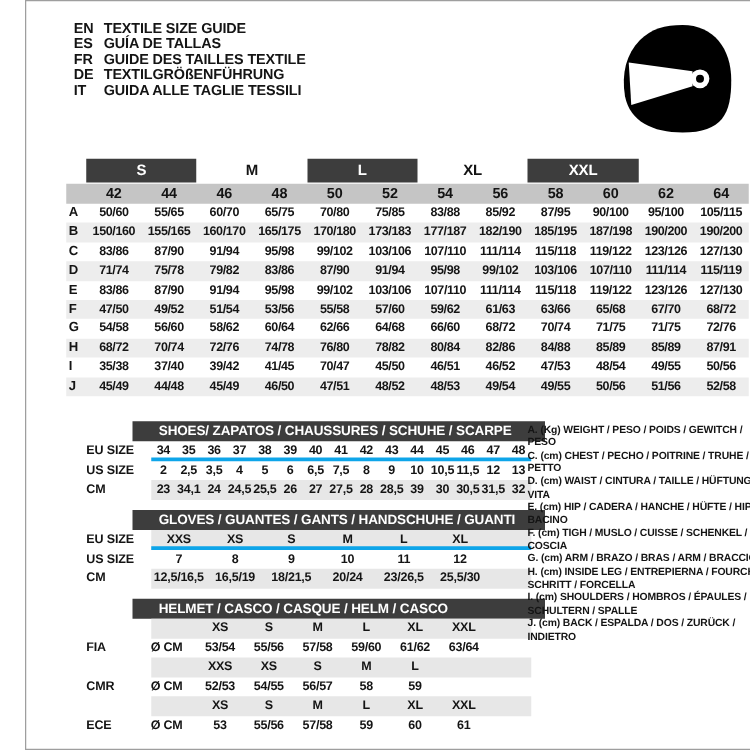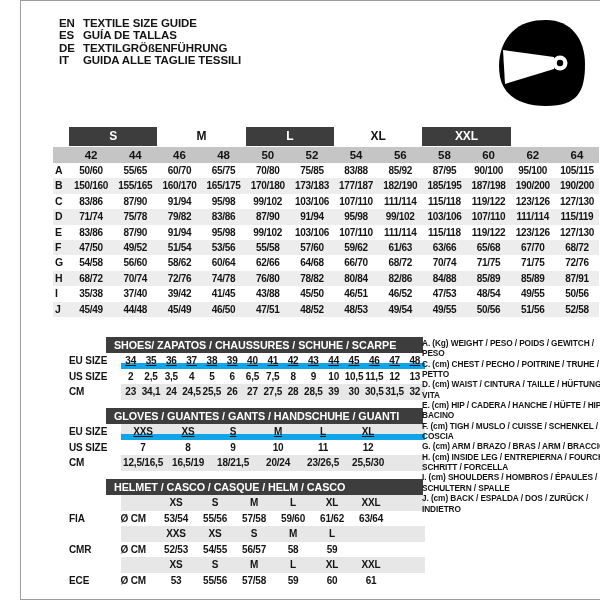--- a/index.html
+++ b/index.html
@@ -27,49 +27,53 @@
   .mt-row.alt{background:var(--row-alt,#ededed);}
   .mt-row .cell{font-size:10px;line-height:15.4px;text-align:center;font-weight:bold;letter-spacing:-0.3px;white-space:nowrap;}
   .mt-row .lbl{text-align:left;padding-left:2px;font-size:10.5px;letter-spacing:0;}
 
   
   .sub{position:absolute;left:32px;width:372px;}
   .shoes{top:336px;}
   .gloves{top:407px;}
   .helmet-tbl{top:478px;}
   .sub-title{margin-left:53px;width:309px;height:16px;background:var(--dark-bar,#3d3d3d);color:#fff;
-             font-size:10.8px;font-weight:bold;line-height:16px;padding-left:8px;white-space:nowrap;}
+             font-size:10.8px;font-weight:bold;line-height:16px;padding-left:21px;white-space:nowrap;}
   .sub-row{display:flex;height:15.5px;padding-left:16px;}
   .row-label{width:53px;font-size:10px;font-weight:bold;line-height:15.5px;}
   .row-content{display:grid;width:313px;}
   .shoes .row-content{grid-template-columns:repeat(15,1fr);}
   .gloves .row-content{grid-template-columns:repeat(6,45px);}
   .helmet-tbl .row-content{grid-template-columns:36px repeat(6,39px) 1fr;}
   .sub-row .cell{font-size:10px;font-weight:bold;line-height:15.5px;text-align:center;letter-spacing:-0.2px;white-space:nowrap;}
   .sub-row .pfx{text-align:left;font-size:10px;}
-  .eu-line{border-bottom:6px solid #0ea5e9;text-decoration:underline;}
+  .eu-line{border-bottom:3px solid #0ea5e9;}
   .band{background:var(--light-band,#e7e7e7);}
 
   
   .legend{position:absolute;left:401px;top:337px;width:194px;}
   .legend-item{font-size:8.3px;font-weight:bold;line-height:10.35px;letter-spacing:-0.1px;}
 </style>
 </head>
 <body>
 
 <div class="page">
 
   <div class="lang-block">
     <div class="lang-row">
       <span class="lang-code">EN</span>
       <span class="lang-title">TEXTILE SIZE GUIDE</span>
     </div>
     <div class="lang-row">
       <span class="lang-code">ES</span>
       <span class="lang-title">GUÍA DE TALLAS</span>
+    </div>
+    <div class="lang-row">
+      <span class="lang-code">FR</span>
+      <span class="lang-title">GUIDE DES TAILLES TEXTILE</span>
     </div>
     <div class="lang-row">
       <span class="lang-code">DE</span>
       <span class="lang-title">TEXTILGRÖßENFÜHRUNG</span>
     </div>
     <div class="lang-row">
       <span class="lang-code">IT</span>
       <span class="lang-title">GUIDA ALLE TAGLIE TESSILI</span>
     </div>
   </div>
@@ -199,21 +203,21 @@
         <div class="cell">68/72</div>
       </div>
       <div class="mt-grid mt-row">
         <div class="cell lbl">G</div>
         <div class="cell">54/58</div>
         <div class="cell">56/60</div>
         <div class="cell">58/62</div>
         <div class="cell">60/64</div>
         <div class="cell">62/66</div>
         <div class="cell">64/68</div>
-        <div class="cell">66/70</div>
+        <div class="cell">66/60</div>
         <div class="cell">68/72</div>
         <div class="cell">70/74</div>
         <div class="cell">71/75</div>
         <div class="cell">71/75</div>
         <div class="cell">72/76</div>
       </div>
       <div class="mt-grid mt-row alt">
         <div class="cell lbl">H</div>
         <div class="cell">68/72</div>
         <div class="cell">70/74</div>
@@ -227,21 +231,21 @@
         <div class="cell">85/89</div>
         <div class="cell">85/89</div>
         <div class="cell">87/91</div>
       </div>
       <div class="mt-grid mt-row">
         <div class="cell lbl">I</div>
         <div class="cell">35/38</div>
         <div class="cell">37/40</div>
         <div class="cell">39/42</div>
         <div class="cell">41/45</div>
-        <div class="cell">43/88</div>
+        <div class="cell">70/47</div>
         <div class="cell">45/50</div>
         <div class="cell">46/51</div>
         <div class="cell">46/52</div>
         <div class="cell">47/53</div>
         <div class="cell">48/54</div>
         <div class="cell">49/55</div>
         <div class="cell">50/56</div>
       </div>
       <div class="mt-grid mt-row alt">
         <div class="cell lbl">J</div>

